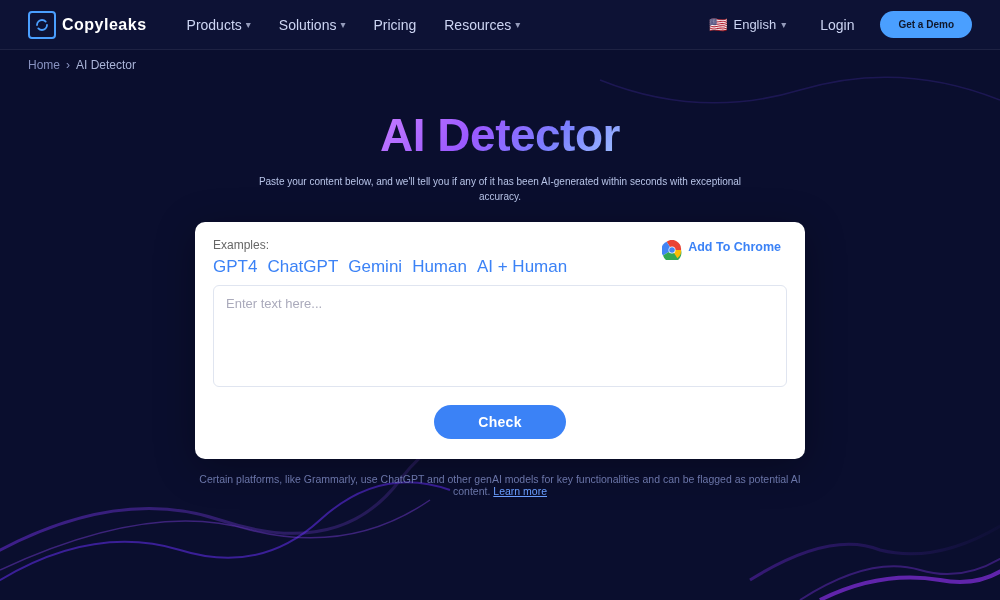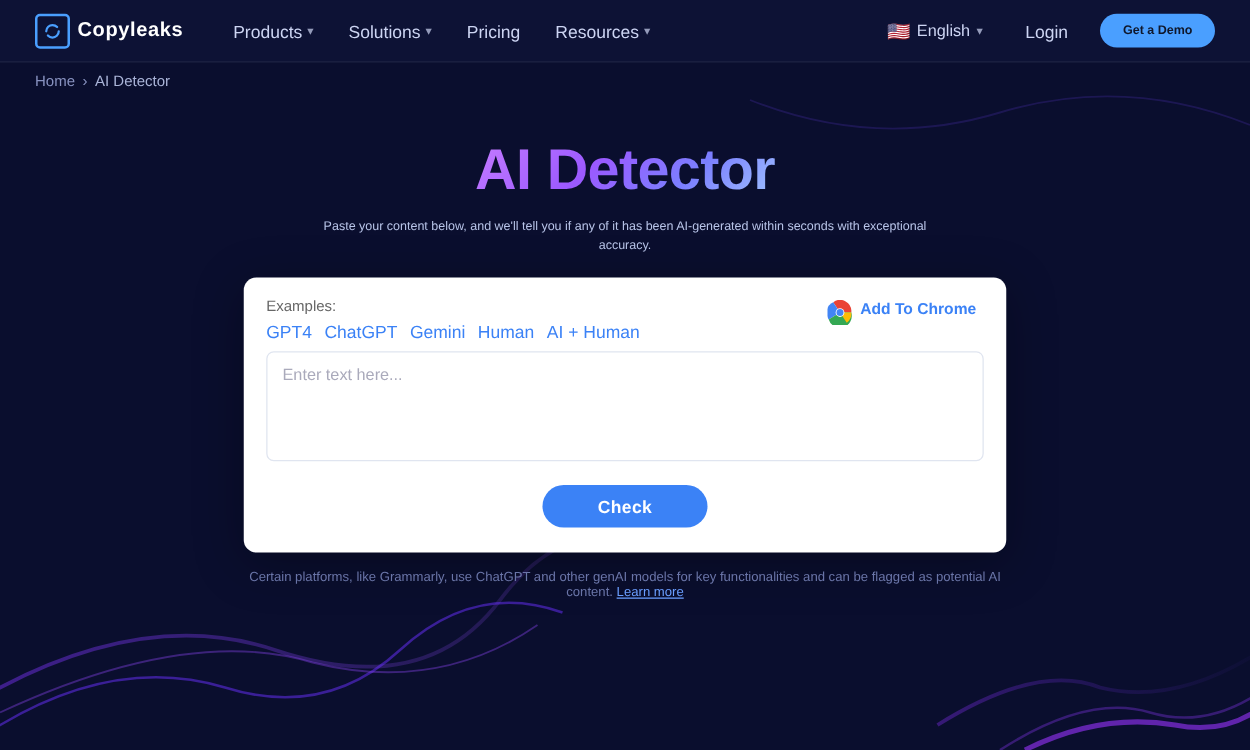--- a/index.html
+++ b/index.html
@@ -226,21 +226,21 @@
       font-size: 12px;
       color: #666;
     }
 
     .examples-links {
       display: flex;
       gap: 10px;
     }
 
     .example-link {
-      font-size: 14px;
+      font-size: 17px;
       color: #3b82f6;
       cursor: pointer;
       text-decoration: none;
     }
 
     .add-chrome-btn {
       display: flex;
       gap: 6px;
       color: #3b82f6;
       font-size: 12.5px;
@@ -251,21 +251,21 @@
       padding: 2px 6px;
     }
 
     .chrome-icon {
       width: 20px;
       height: 20px;
     }
 
     .text-area {
       width: 100%;
-      height: 88px;
+      height: 102px;
       border: 1px solid #e0e5f0;
       border-radius: 6px;
       padding: 10px 12px;
       font-size: 13px;
       color: #888;
       resize: none;
       font-family: inherit;
       outline: none;
       background: #fff;
     }

